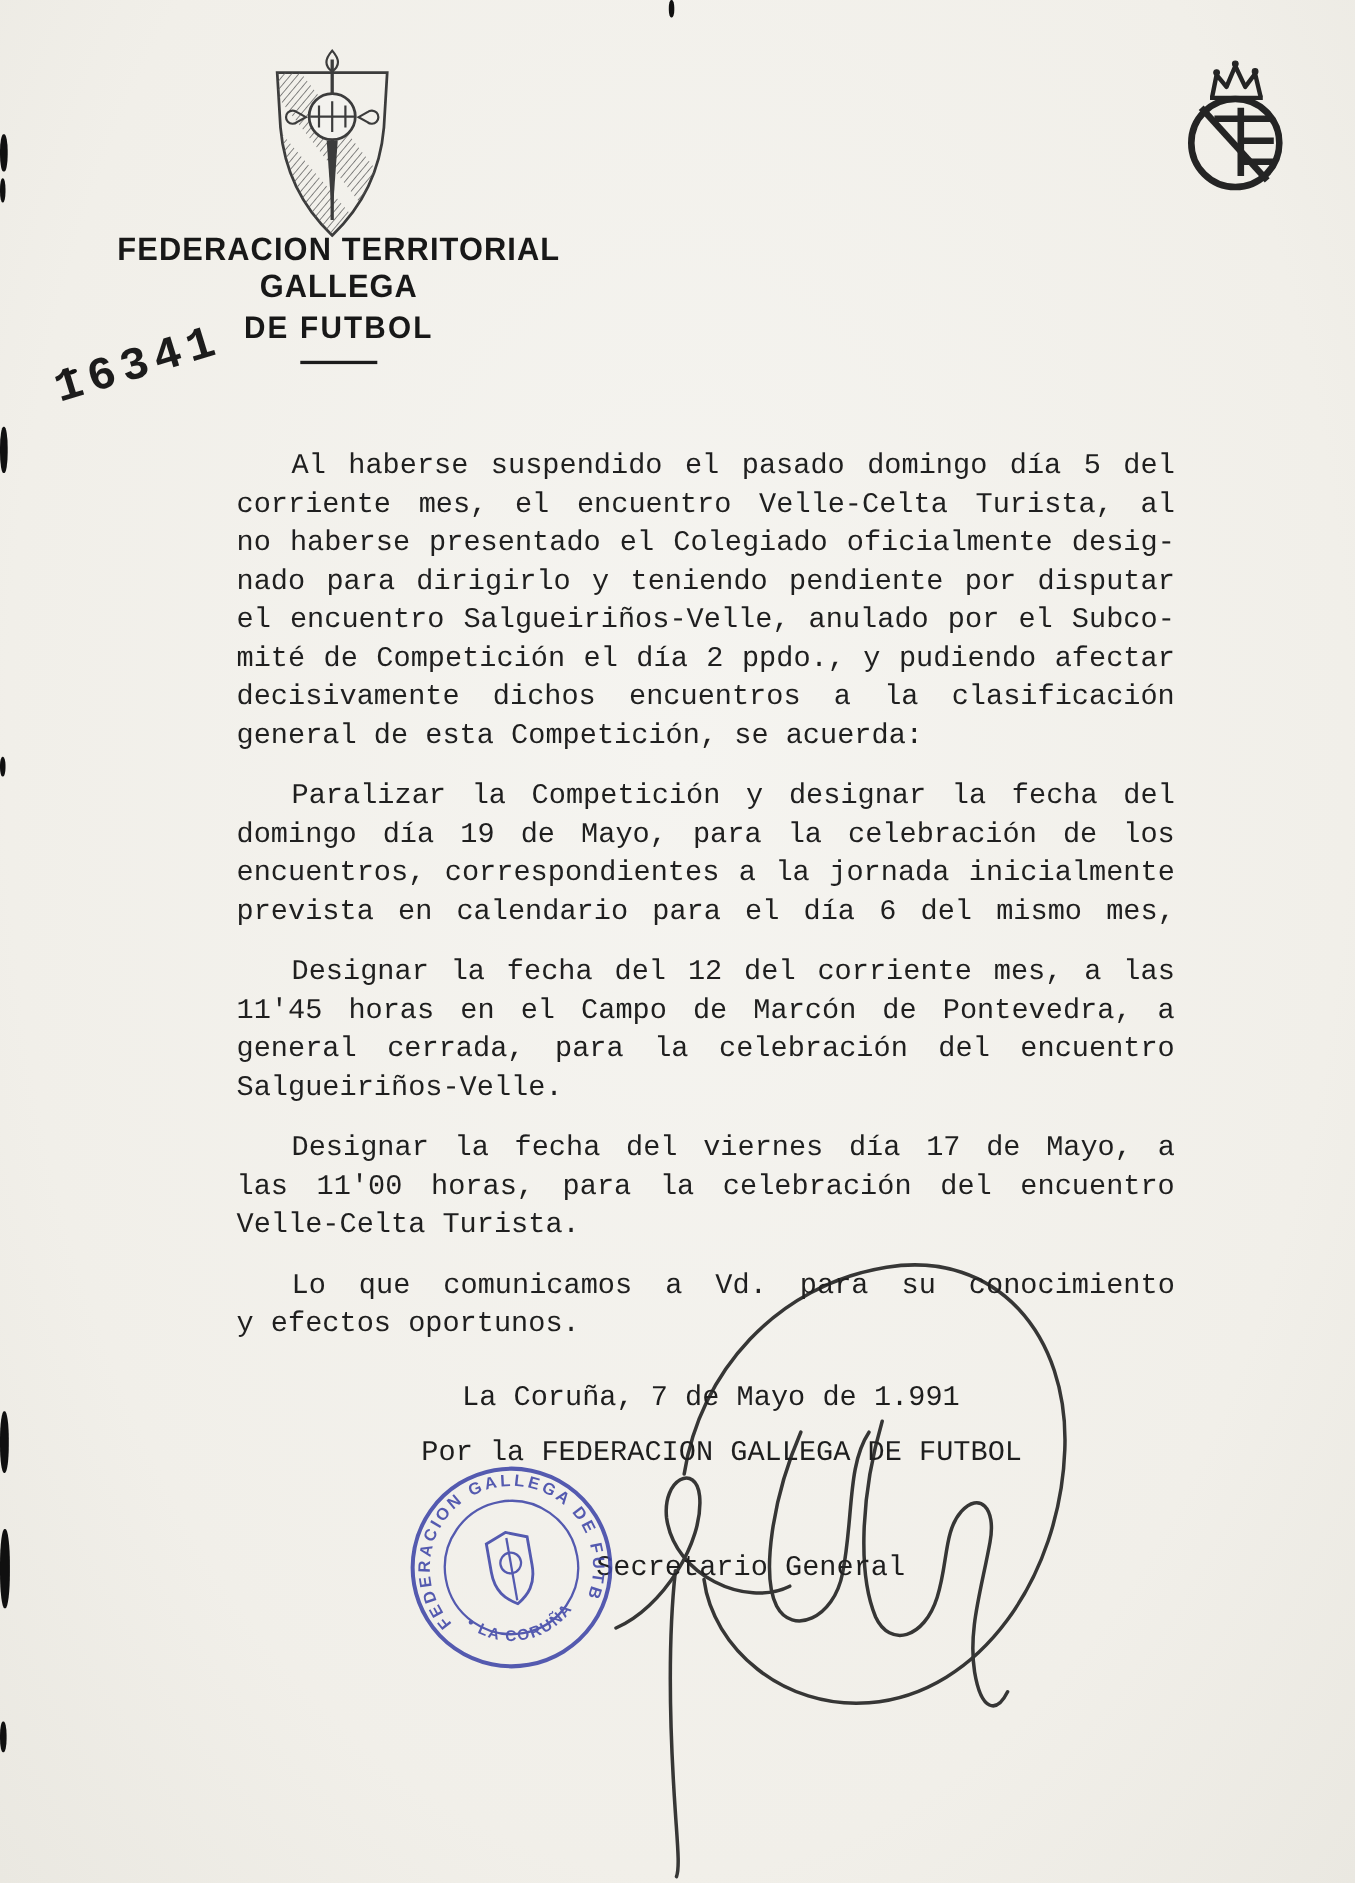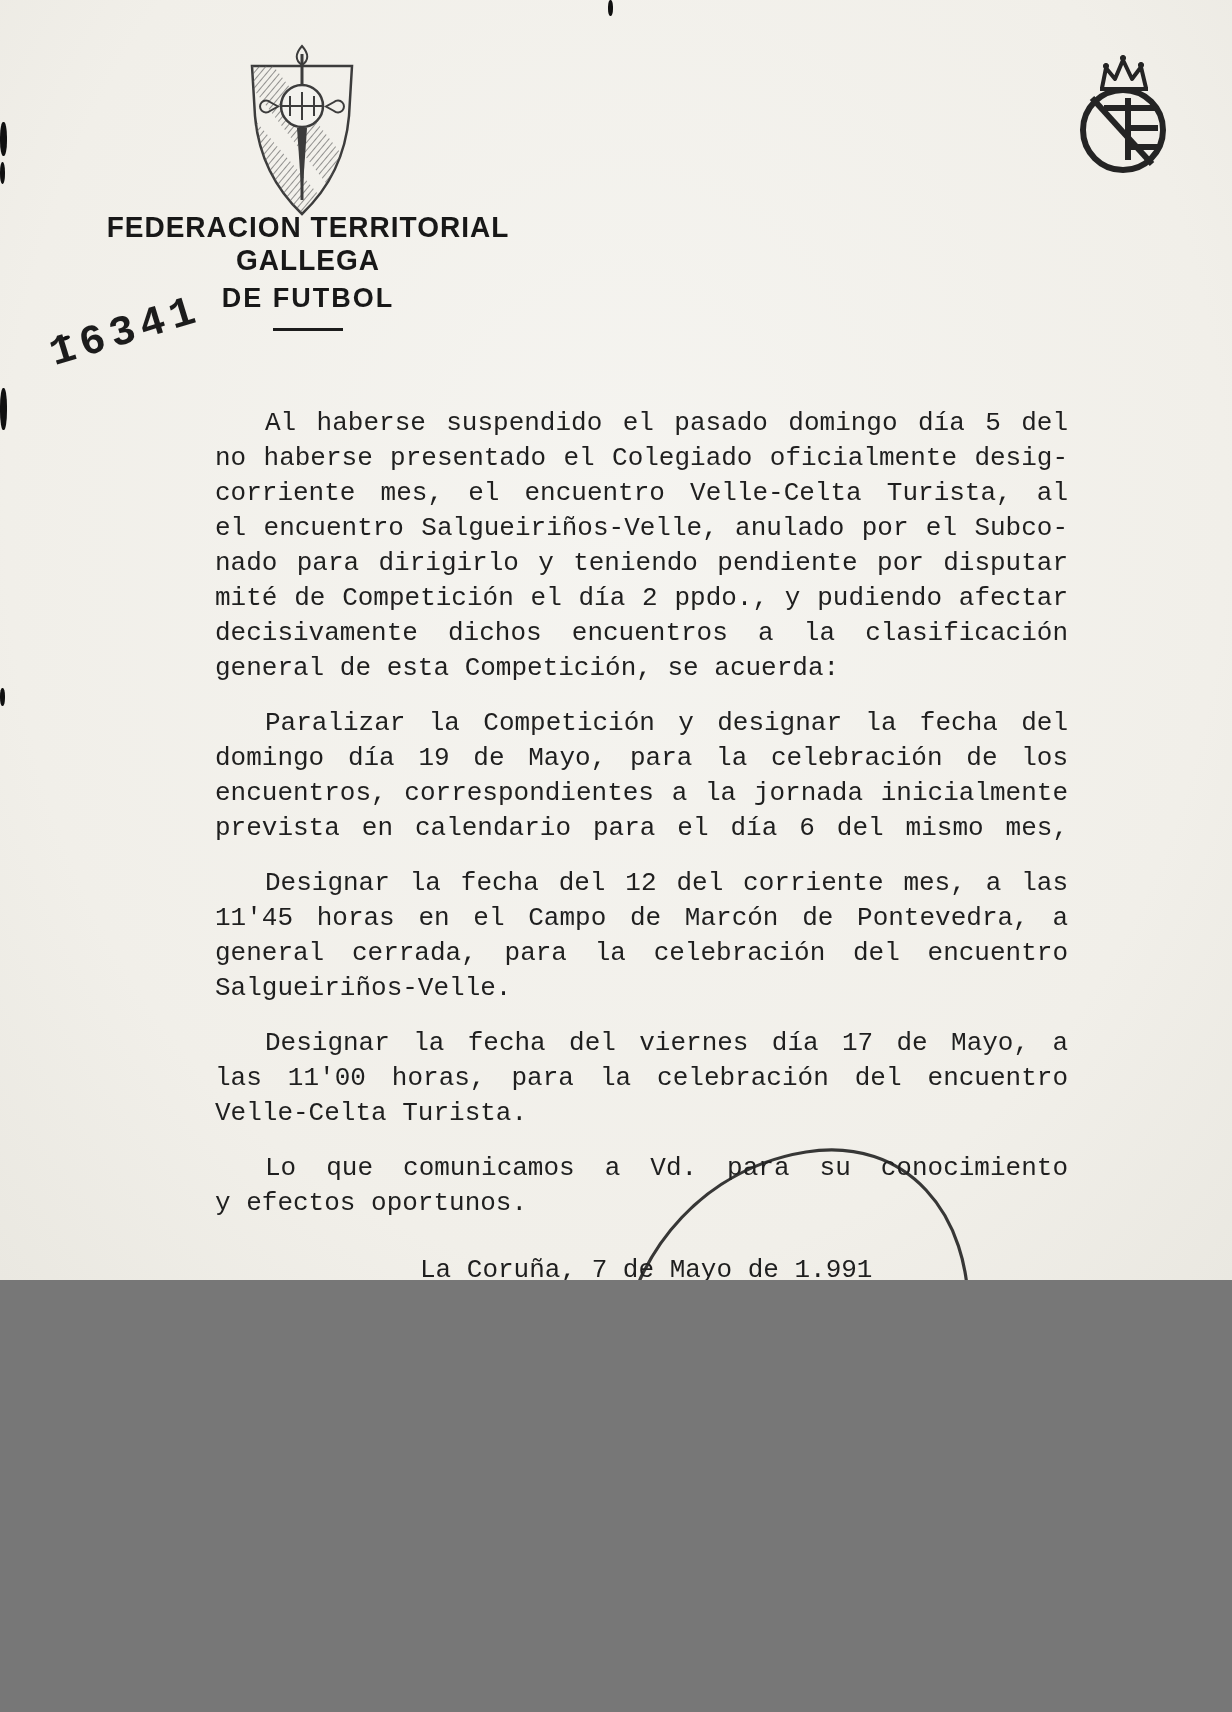--- a/index.html
+++ b/index.html
@@ -1,18 +1,18 @@
 <!DOCTYPE html>
 <html><head>
 <meta charset="utf-8">
 <style>
   html,body{margin:0;padding:0;background:#777;}
   .page{
     position:relative;
-    width:1232px;height:1280px;
+    width:1232px;height:1712px;
     margin:0 auto;
     background:
       radial-gradient(ellipse at 50% 40%, #f5f4f0 0%, #f1efe9 70%, #eae8e1 100%);
     overflow:hidden;
     font-family:"Liberation Mono","DejaVu Sans Mono",monospace;
     color:#1e1e1e;
   }
 
   
   .mark{position:absolute;background:#101010;border-radius:45%;}
@@ -135,24 +135,24 @@
     <div class="lh2">DE FUTBOL</div>
     <div class="rule"></div>
   </div>
 
 
   <div class="regnum">16341</div>
 
   <div class="bodytext">
     <div class="para">
         <div class="tline">Al haberse suspendido el pasado domingo día 5 del</div>
+        <div class="tline">corriente mes, el encuentro Velle-Celta Turista, al</div>
         <div class="tline">no haberse presentado el Colegiado oficialmente desig-</div>
-        <div class="tline">corriente mes, el encuentro Velle-Celta Turista, al</div>
+        <div class="tline">nado para dirigirlo  y teniendo pendiente por disputar</div>
         <div class="tline">el encuentro Salgueiriños-Velle, anulado por el Subco-</div>
-        <div class="tline">nado para dirigirlo  y teniendo pendiente por disputar</div>
         <div class="tline">mité de Competición el día 2 ppdo., y pudiendo afectar</div>
         <div class="tline">decisivamente dichos encuentros a la clasificación</div>
         <div class="tline tlast">general de esta Competición, se acuerda:</div>
       </div>
     <div class="para">
         <div class="tline">Paralizar la Competición y designar la fecha del</div>
         <div class="tline">domingo día 19 de Mayo, para la celebración de los</div>
         <div class="tline">encuentros, correspondientes a la jornada inicialmente</div>
         <div class="tline">prevista en calendario para el día 6 del mismo mes,</div>
       </div>

